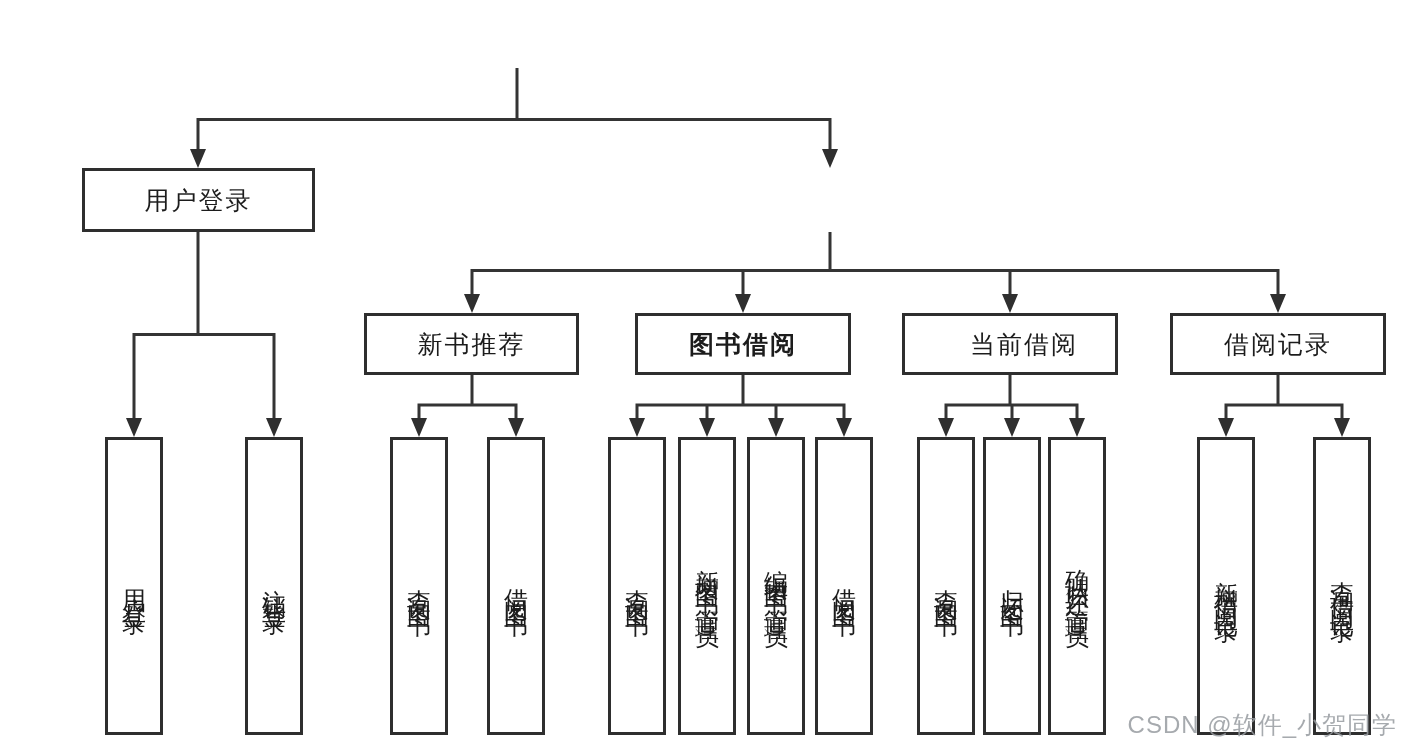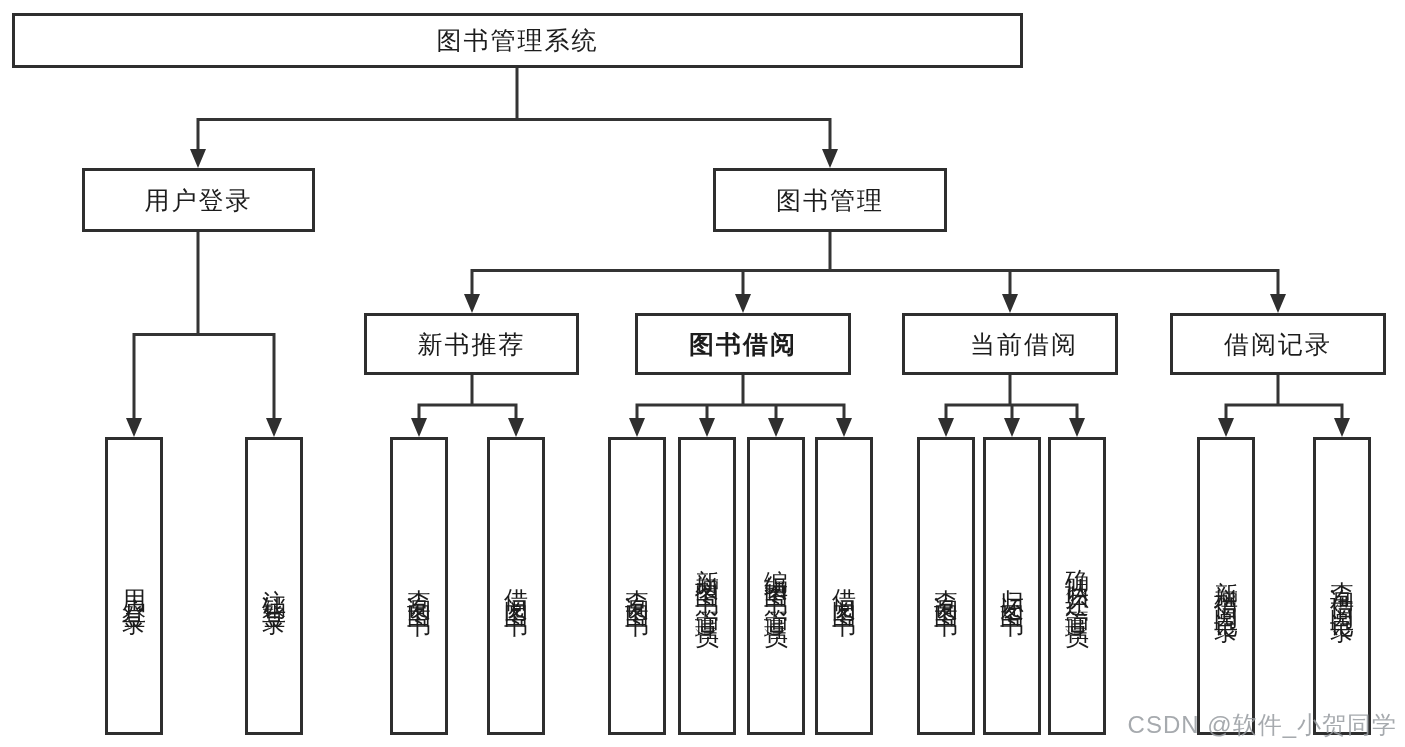--- a/index.html
+++ b/index.html
@@ -111,24 +111,22 @@
          M699 418 H715 L707 437 Z
          M768 418 H784 L776 437 Z
          M836 418 H852 L844 437 Z
          M938 418 H954 L946 437 Z
          M1004 418 H1020 L1012 437 Z
          M1069 418 H1085 L1077 437 Z
          M1218 418 H1234 L1226 437 Z
          M1334 418 H1350 L1342 437 Z"></path>
   </svg>
 
-  <div class="node" style="left:12px; top:13px; width:1011px; height:55px;">图书管理系统</div>
 
   <div class="node" style="left:82px; top:168px; width:233px; height:64px;">用户登录</div>
-  <div class="node" style="left:713px; top:168px; width:234px; height:64px;">图书管理</div>
 
   <div class="node" style="left:364px; top:313px; width:215px; height:62px;">新书推荐</div>
   <div class="node" style="left:635px; top:313px; width:216px; height:62px;font-weight:bold;">图书借阅</div>
   <div class="node" style="left:902px; top:313px; width:216px; height:62px;padding-left:28px;">当前借阅</div>
   <div class="node" style="left:1170px; top:313px; width:216px; height:62px;">借阅记录</div>
 
   <div class="vnode" style="left:105px;">
     <span>用户登录</span>
   </div>
   <div class="vnode" style="left:245px;">

